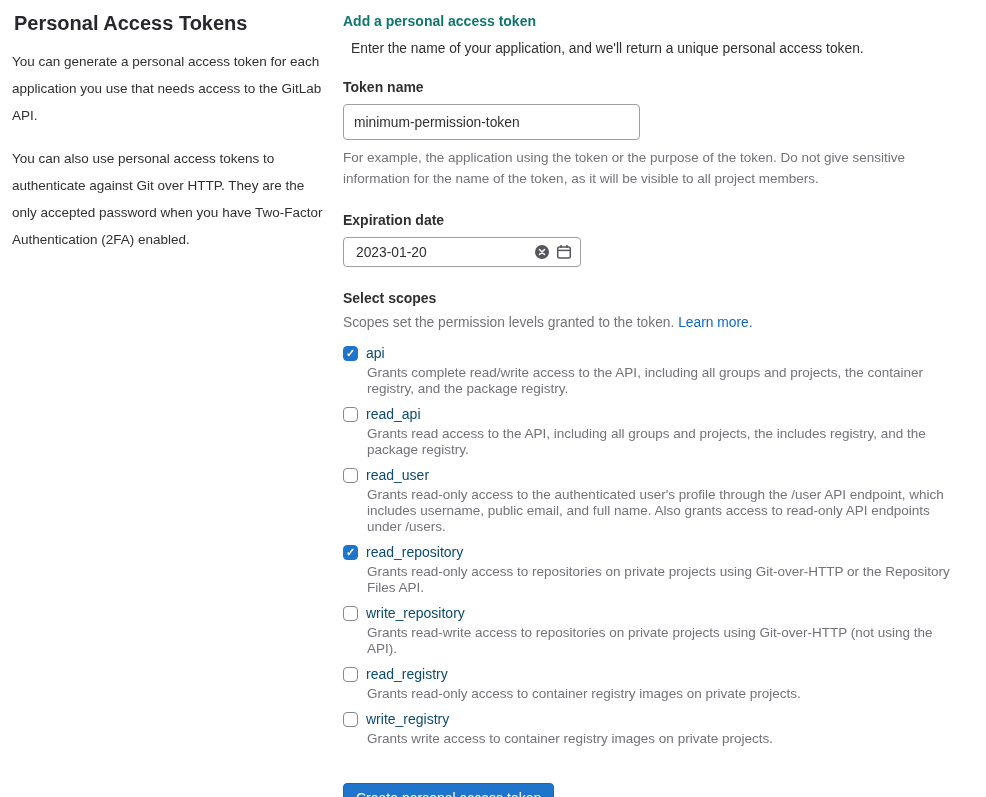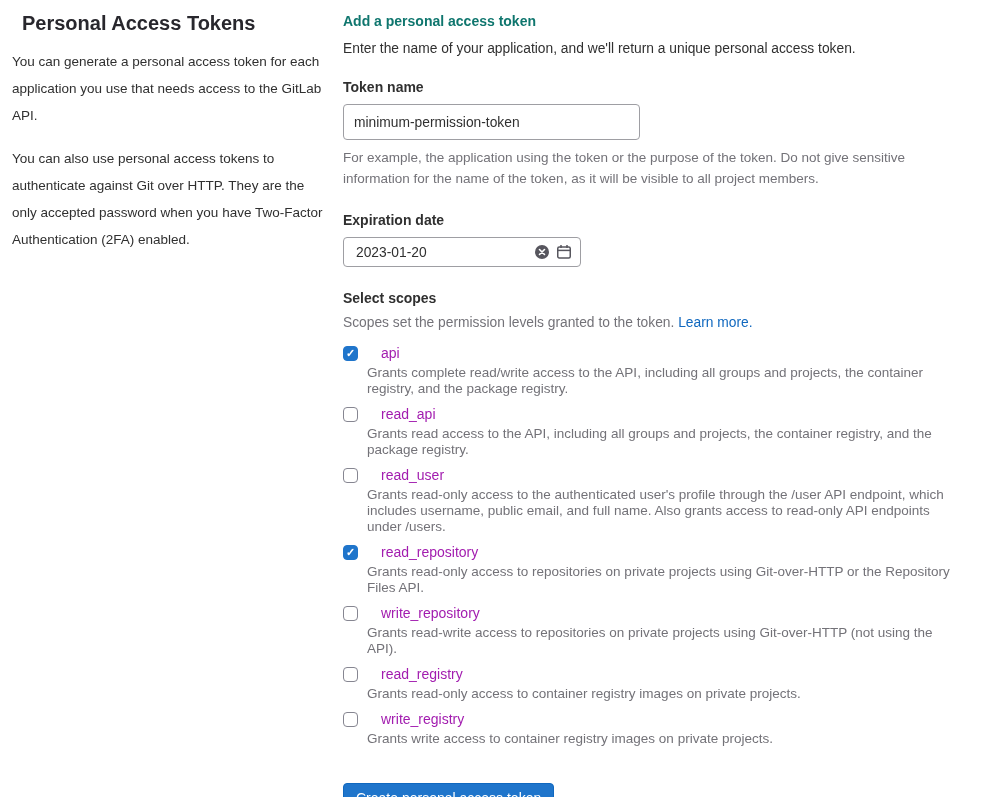--- a/index.html
+++ b/index.html
@@ -19,42 +19,42 @@
   }
   
   .left-col {
     width: 343px;
     padding: 0 14px 0 12px;
     flex-shrink: 0;
   }
   .page-title {
     font-size: 20px;
     font-weight: bold;
-    margin: 0 0 13px 10px;
+    margin: 0 0 13px 2px;
     color: #28272d;
   }
   .intro-p {
     font-size: 13.5px;
     line-height: 27px;
     margin: 0 0 16px 0;
     color: #303030;
   }
   
   .right-col {
     width: 622px;
   }
   .form-heading {
     font-size: 14px;
     font-weight: bold;
     margin: 1px 0 0 0;
     color: #0f766e;
   }
   .form-subheading {
     font-size: 13.8px;
-    margin: 12px 0 0 0;
+    margin: 12px 0 0 8px;
     color: #303030;
   }
   .field-label {
     display: block;
     font-size: 14px;
     font-weight: bold;
     margin: 23px 0 9px 0;
     color: #303030;
   }
   .text-input {
@@ -139,22 +139,22 @@
   }
   .checkbox.checked::after {
     content: "✓";
     color: #ffffff;
     font-size: 11px;
     font-weight: bold;
     line-height: 1;
   }
   .scope-label {
     font-size: 14px;
-    color: #a21caf;
-    margin-left: 23px;
+    color: #0c4a6e;
+    margin-left: 8px;
     cursor: pointer;
   }
   .scope-desc {
     font-size: 13.5px;
     line-height: 16px;
     color: #737278;
     margin: 4px 0 0 24px;
   }
   .submit-btn {
     margin-top: 27px;
@@ -223,21 +223,21 @@
       <span class="scope-label">api</span>
     </div>
     <div class="scope-desc">Grants complete read/write access to the API, including all groups and projects, the container registry, and the package registry.</div>
   </div>
 
   <div class="scope-item">
     <div class="scope-head">
       <span class="checkbox"></span>
       <span class="scope-label">read_api</span>
     </div>
-    <div class="scope-desc">Grants read access to the API, including all groups and projects, the container registry, and the package registry.</div>
+    <div class="scope-desc">Grants read access to the API, including all groups and projects, the includes registry, and the package registry.</div>
   </div>
 
   <div class="scope-item">
     <div class="scope-head">
       <span class="checkbox"></span>
       <span class="scope-label">read_user</span>
     </div>
     <div class="scope-desc">Grants read-only access to the authenticated user's profile through the /user API endpoint, which includes username, public email, and full name. Also grants access to read-only API endpoints under /users.</div>
   </div>
 

